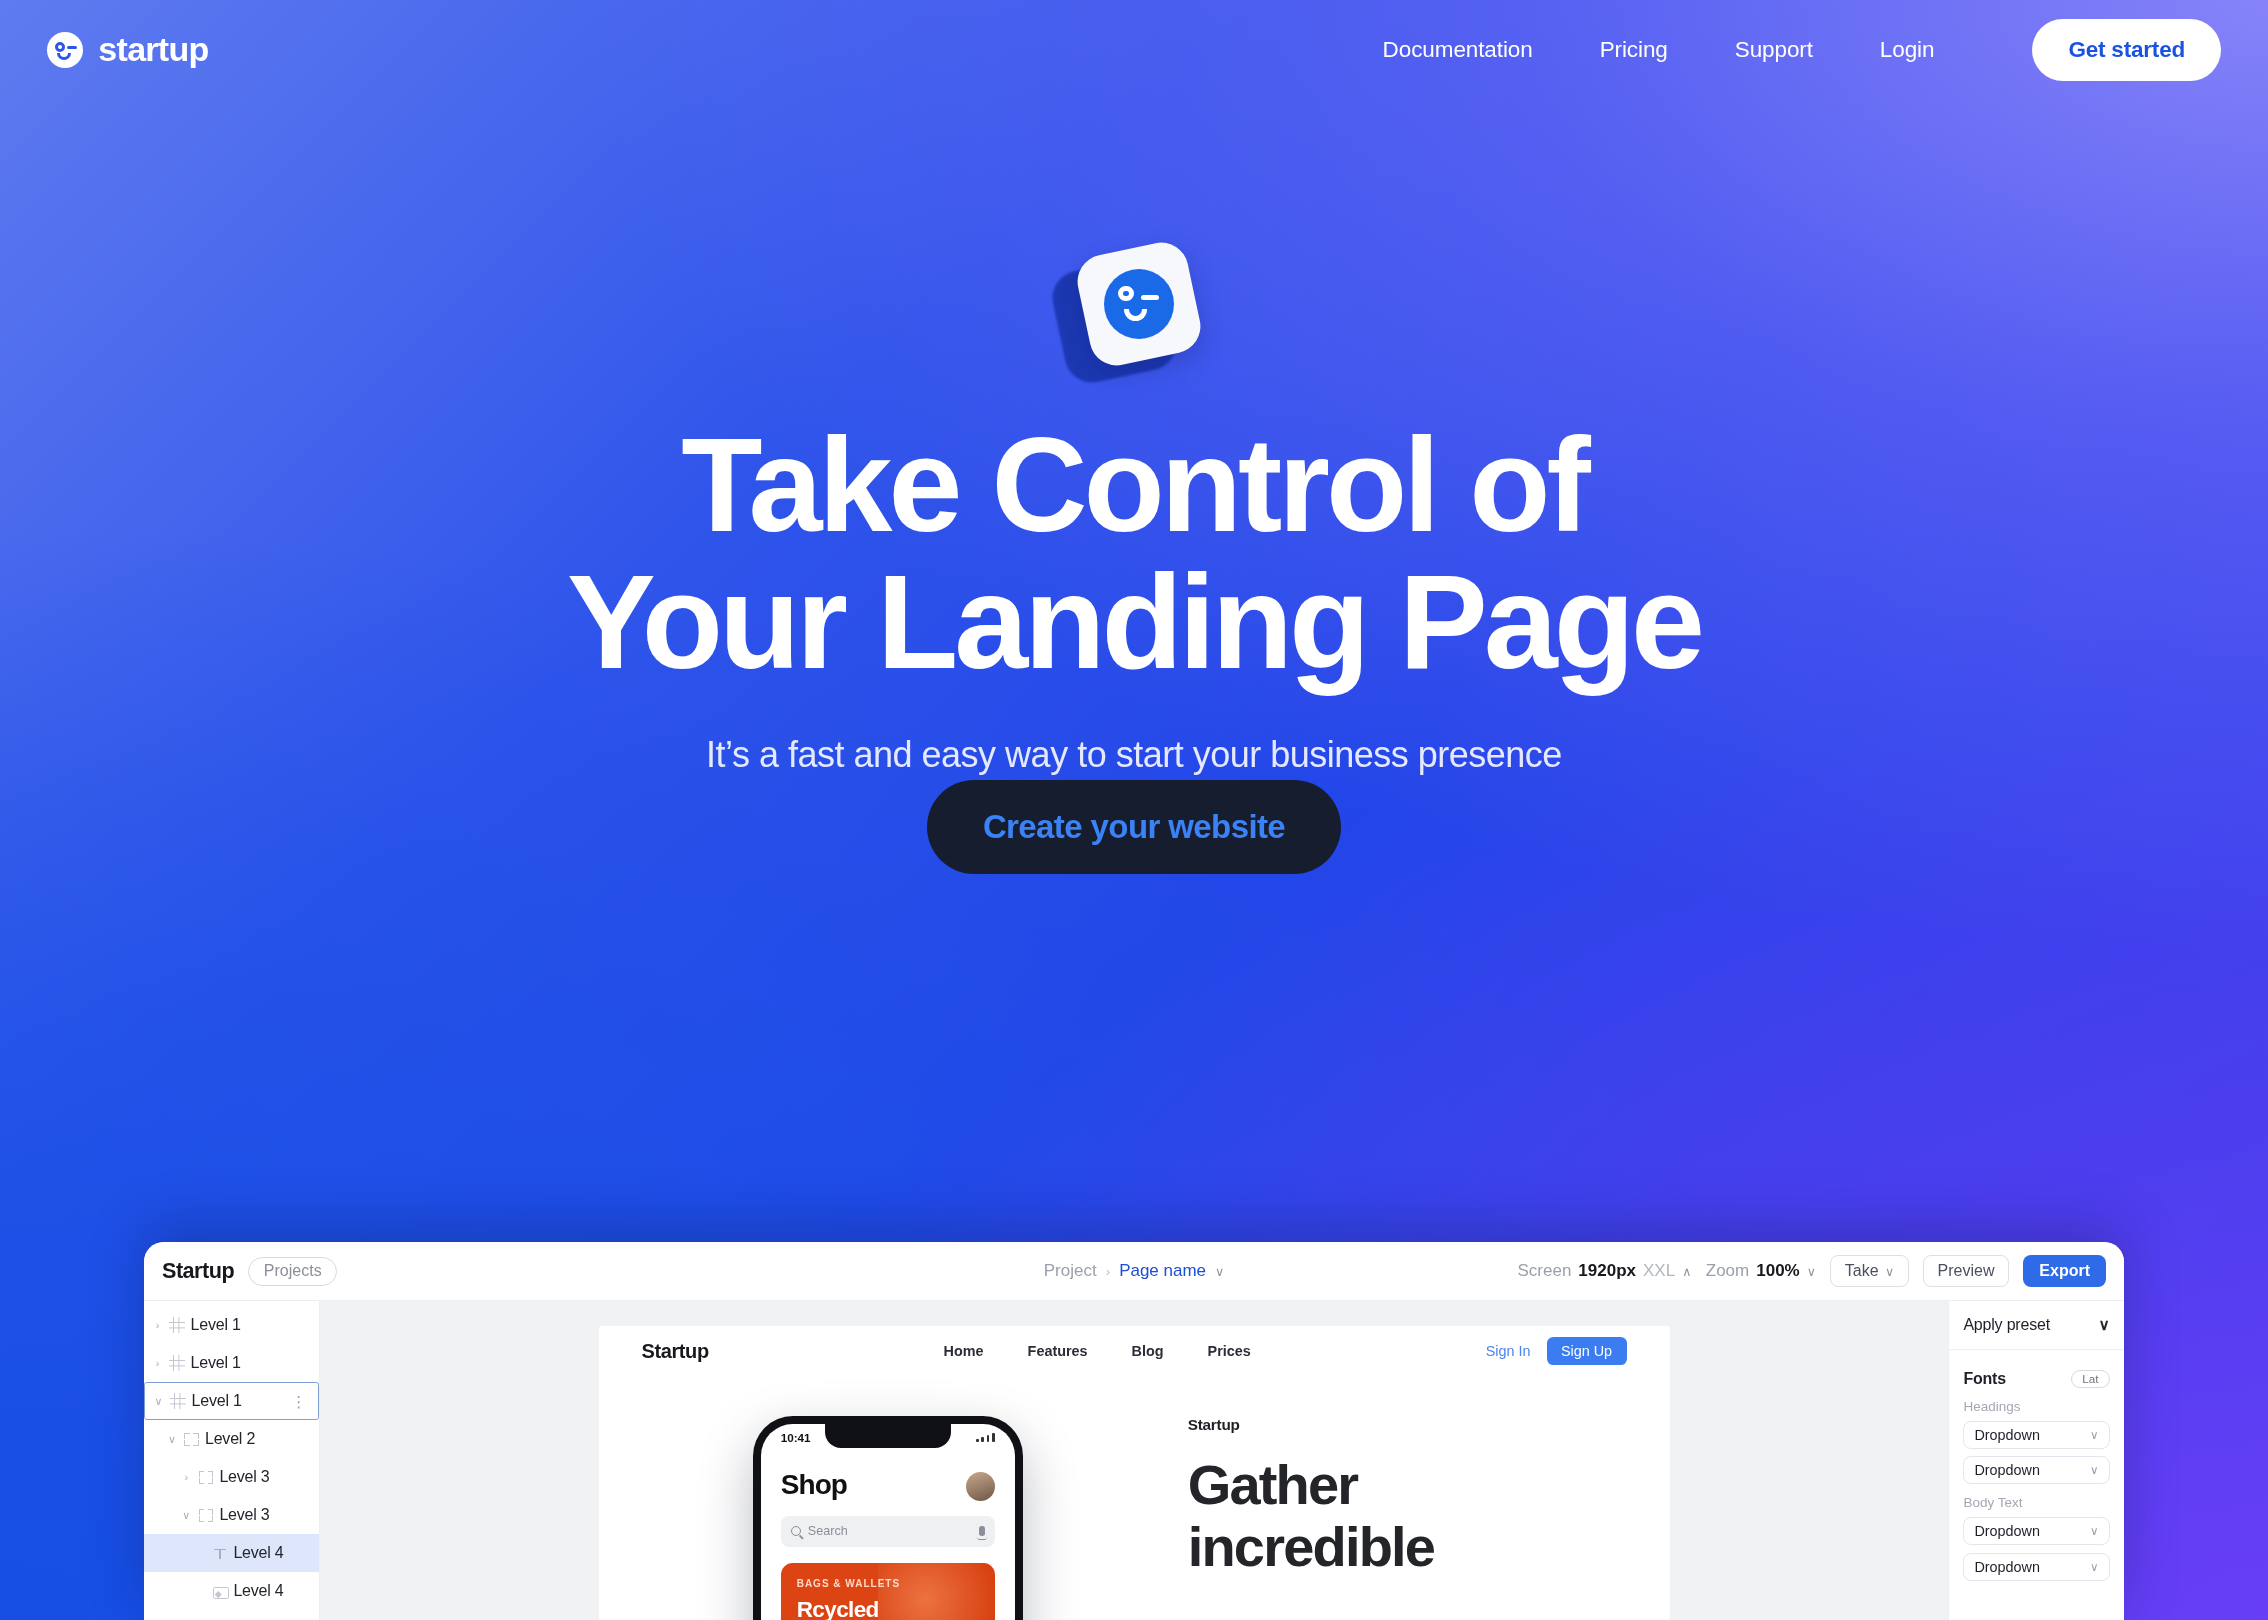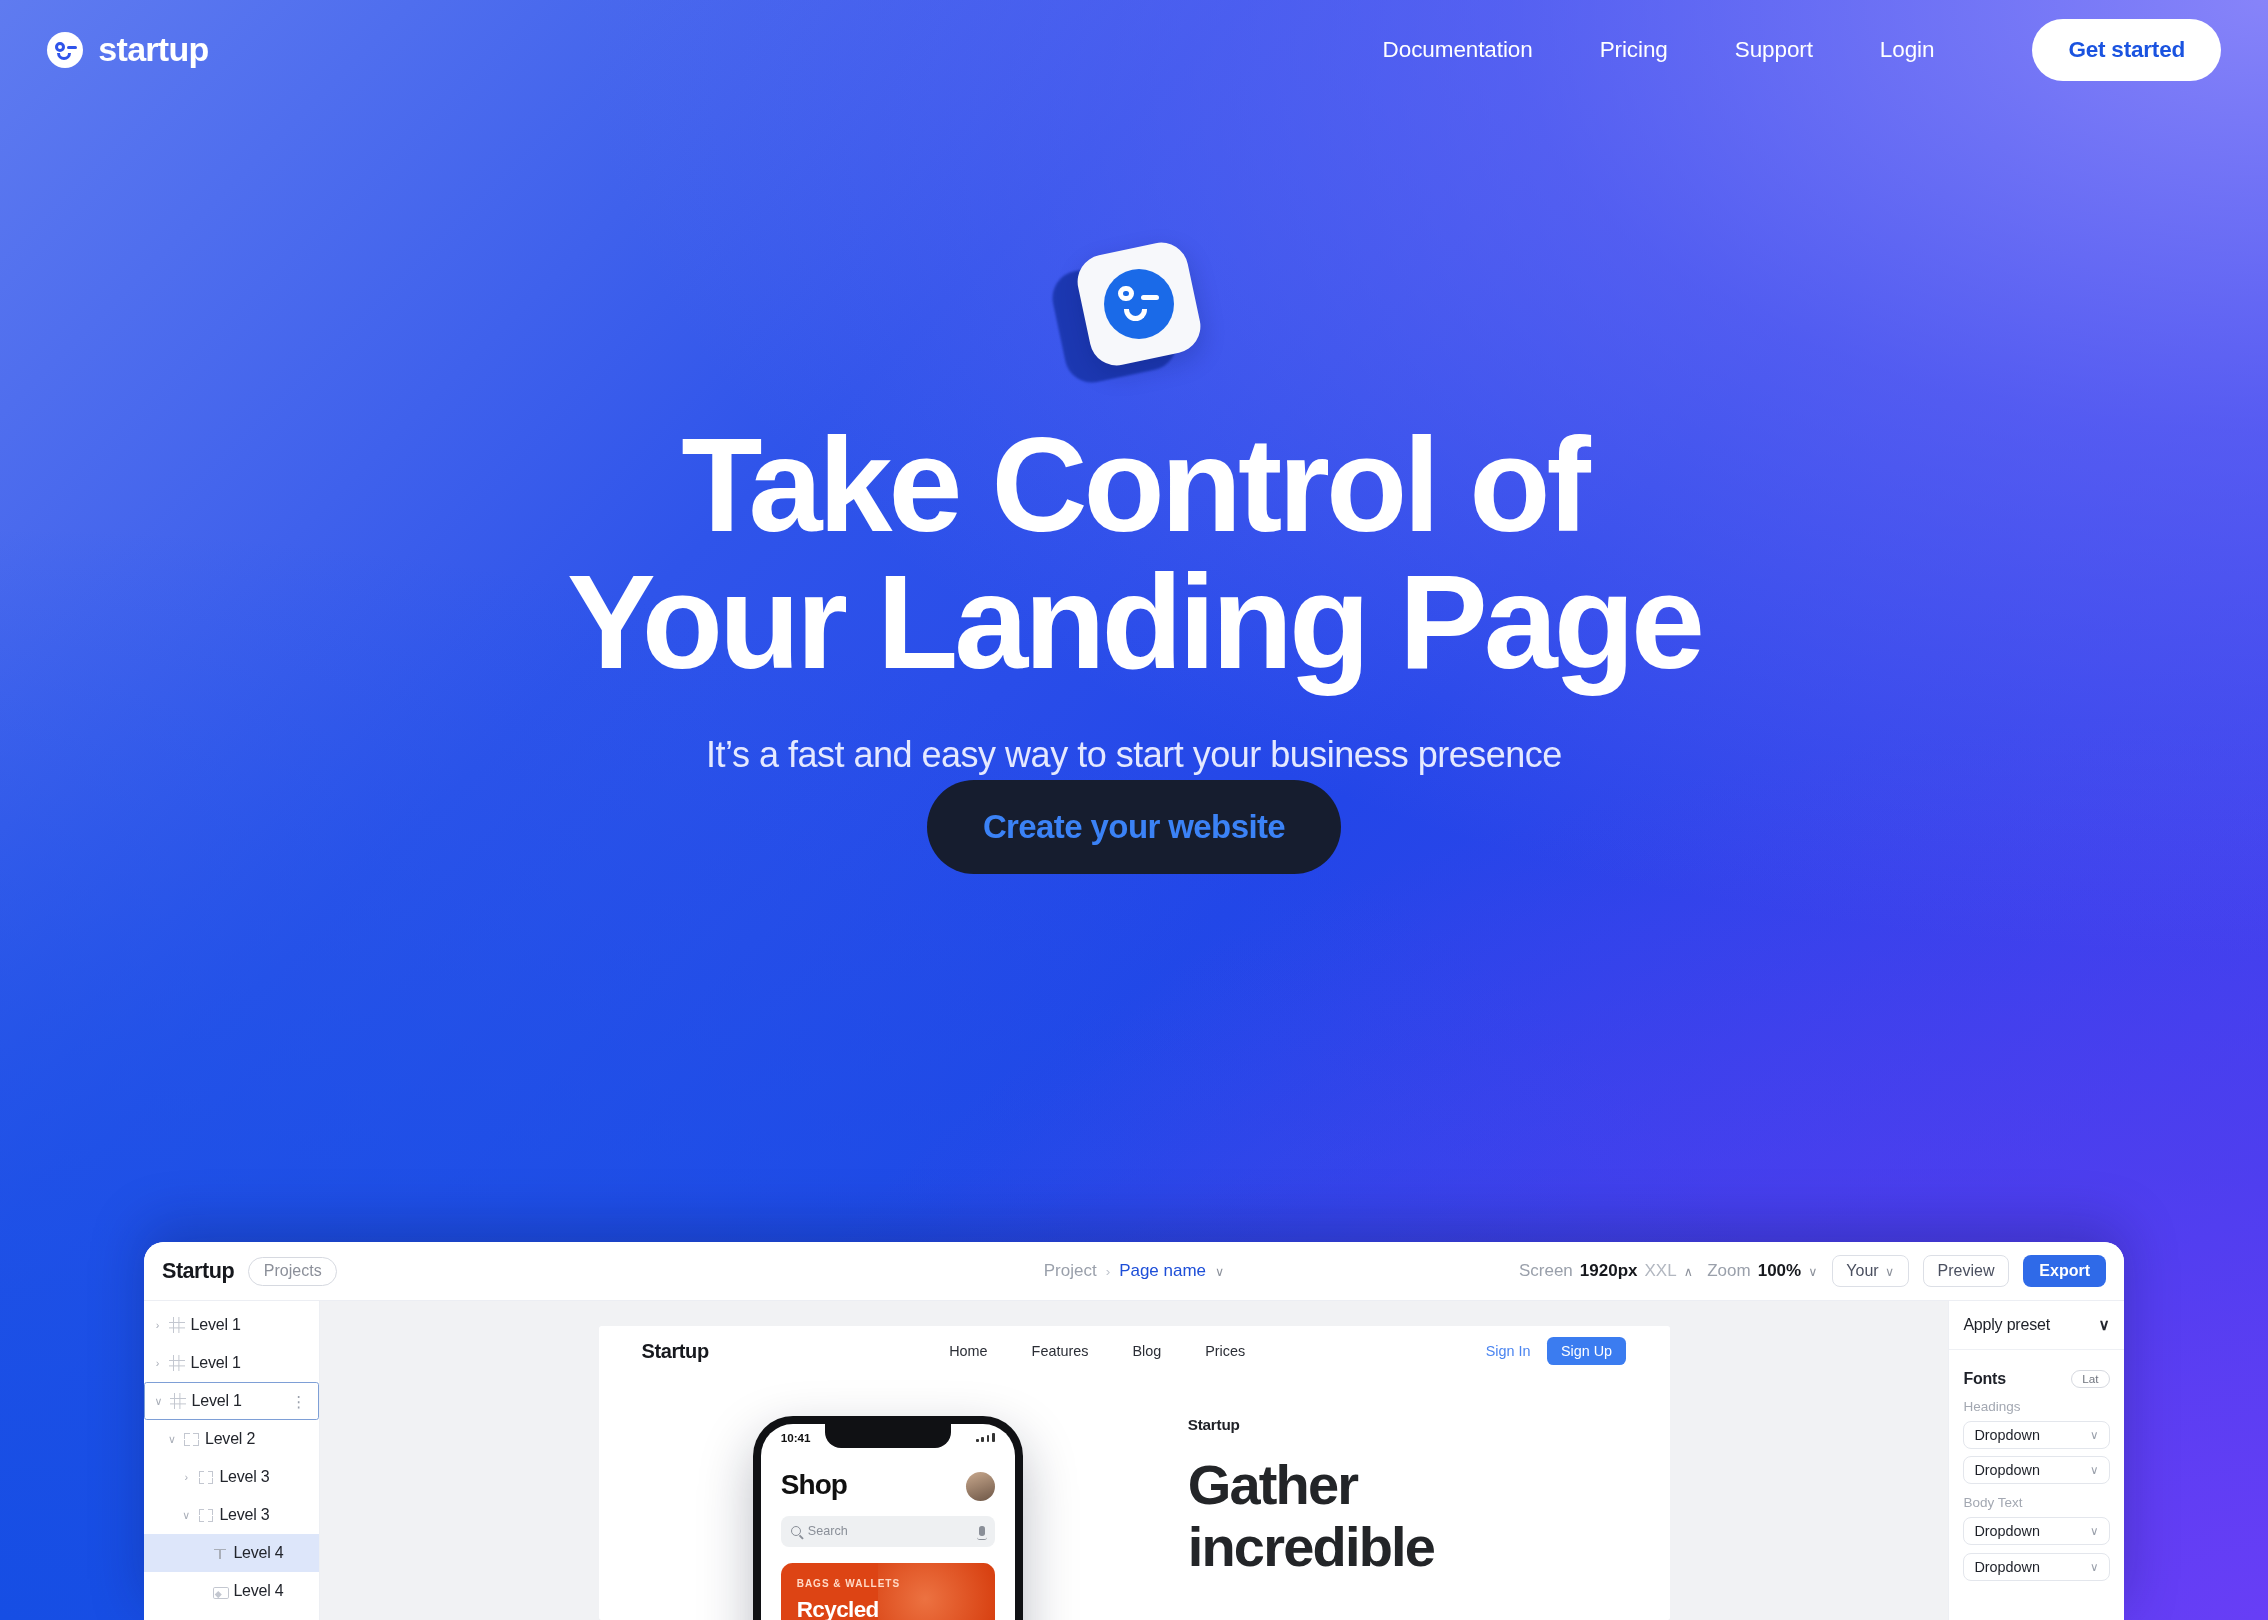--- a/index.html
+++ b/index.html
@@ -201,21 +201,21 @@
   
   .canvas { flex:1; background:#f1f2f4; padding:25px 0 0; min-width:0; overflow:hidden; }
   .site {
     width:1071px; margin:0 auto; background:#fff; height:100%;
     border-radius:2.7px; overflow:hidden;
   }
   .site-header {
     height:50px; display:flex; align-items:center; padding:0 43px; gap:0;
   }
   .site-logo { font-size:20px; font-weight:600; color:#17191e; letter-spacing:-0.4px; }
-  .site-nav { margin:8px auto; display:flex; gap:44px; }
+  .site-nav { margin:8px auto; display:flex; gap:44px;font-weight:bold; }
   .site-nav a { font-size:14.4px; color:#2b2e36; text-decoration:none; }
   .site-actions { display:flex; align-items:center; gap:16px; }
   .signin { font-size:14.4px; color:#4a84f0; text-decoration:none; }
   .signup {
     background:#3b7cf0; color:#fff; border:none; border-radius:6.3px;
     padding:6.3px 14.4px; font-size:14.4px; cursor:pointer;
   }
   .site-hero { display:flex; padding:40px 0 0; }
   .phone-col { width:54%; display:flex; justify-content:center; }
   .phone {
@@ -387,21 +387,21 @@
           <span class="tb-val">1920px</span>
           <span class="tb-dim">XXL</span>
           <span class="chev">∧</span>
         </span>
         <span class="tb-grp">
           <span class="tb-lbl">Zoom</span>
           <span class="tb-val">100%</span>
           <span class="chev">∨</span>
         </span>
         <button class="btn-ghost">
-          <span>Your</span>
+          <span>Take</span>
           <span class="chev">∨</span>
         </button>
         <button class="btn-ghost">Preview</button>
         <button class="btn-primary">Export</button>
       </div>
     </div>
 
     <div class="app-body">
 
       <div class="layers" id="layers">

